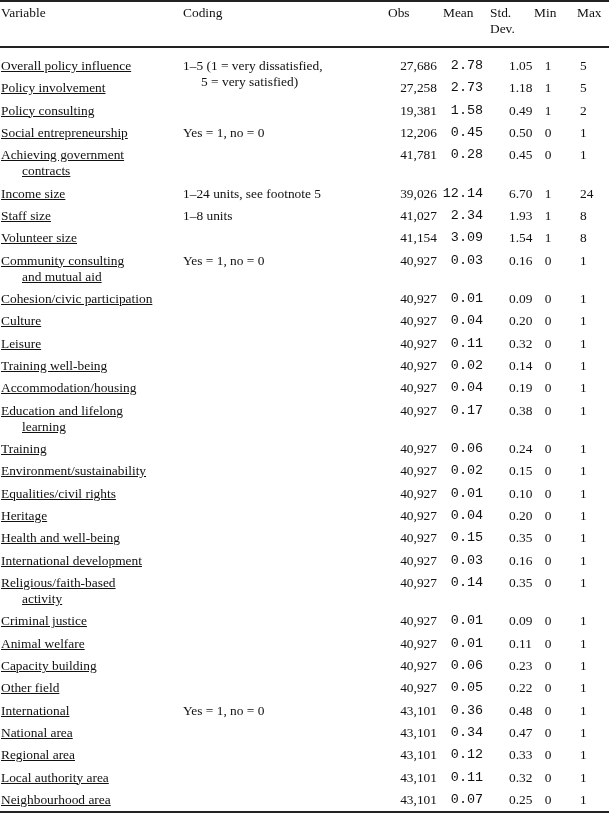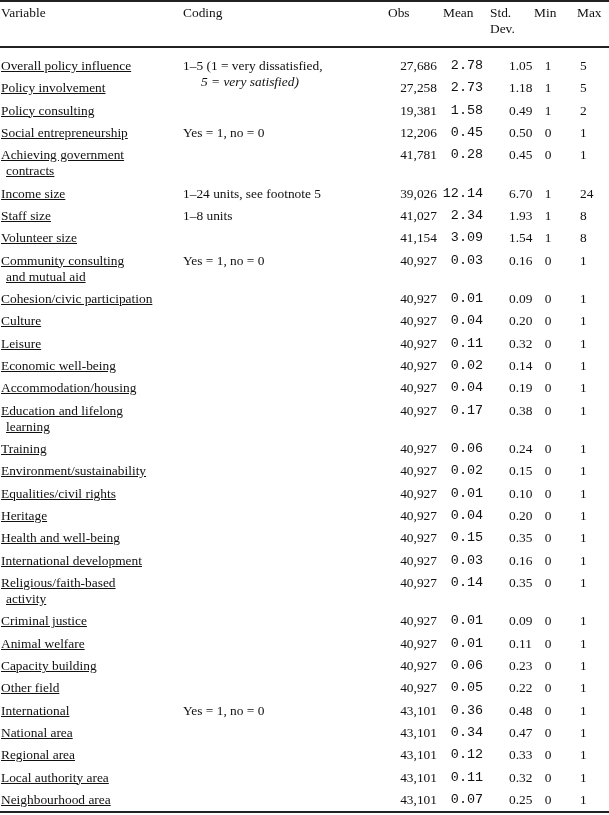--- a/index.html
+++ b/index.html
@@ -5,23 +5,23 @@
     html, body { margin: 0; padding: 0; background: #ffffff; }
     body { width: 609px; height: 815px; position: relative; overflow: hidden;
       font-family: "Liberation Serif", "DejaVu Serif", serif; font-size: 13.4px; color: #111; }
     .rule-top { position: absolute; left: 0; top: 0; width: 609px; height: 2px; background: #222; }
     .rule-mid { position: absolute; left: 0; top: 46px; width: 609px; height: 2px; background: #222; }
     .rule-bot { position: absolute; left: 0; top: 811px; width: 609px; height: 2px; background: #222; }
     .hdr { position: absolute; top: 5px; line-height: 16px; }
     .row { position: absolute; left: 0; width: 609px; line-height: 16px; }
     .cell { position: absolute; top: 0; white-space: nowrap; }
     .c-var { left: 1px; text-decoration: underline; }
-    .c-var .cont { display: block; padding-left: 5px; }
+    .c-var .cont { display: block; padding-left: 21px; }
     .c-cod { left: 183px; }
-    .c-cod .cont { display: block; padding-left: 18px; font-style: italic; }
+    .c-cod .cont { display: block; padding-left: 18px; }
     .c-obs { right: 172px; text-align: right; margin-left: 8px; }
     .c-mean { right: 126px; text-align: center; font-family: Liberation Mono, monospace; }
     .c-sd { left: 469px; margin-left: 40px; }
     .c-min { left: 542px; width: 12px; text-align: center; }
     .c-max { left: 580px; width: 16px; text-align: left; }
   </style>
 </head>
 <body>
 
 <div class="rule-top"></div>
@@ -144,21 +144,21 @@
     <div class="row" style="top: 335.7px;">
       <span class="cell c-var"><span>Leisure</span><span class="cont"></span></span>
       <span class="cell c-cod"><span></span><span class="cont"></span></span>
       <span class="cell c-obs">40,927</span>
       <span class="cell c-mean">0.11</span>
       <span class="cell c-sd">0.32</span>
       <span class="cell c-min">0</span>
       <span class="cell c-max">1</span>
     </div>
     <div class="row" style="top: 358px;">
-      <span class="cell c-var"><span>Economic well-being</span><span class="cont"></span></span>
+      <span class="cell c-var"><span>Training well-being</span><span class="cont"></span></span>
       <span class="cell c-cod"><span></span><span class="cont"></span></span>
       <span class="cell c-obs">40,927</span>
       <span class="cell c-mean">0.02</span>
       <span class="cell c-sd">0.14</span>
       <span class="cell c-min">0</span>
       <span class="cell c-max">1</span>
     </div>
     <div class="row" style="top: 380.3px;">
       <span class="cell c-var"><span>Accommodation/housing</span><span class="cont"></span></span>
       <span class="cell c-cod"><span></span><span class="cont"></span></span>

